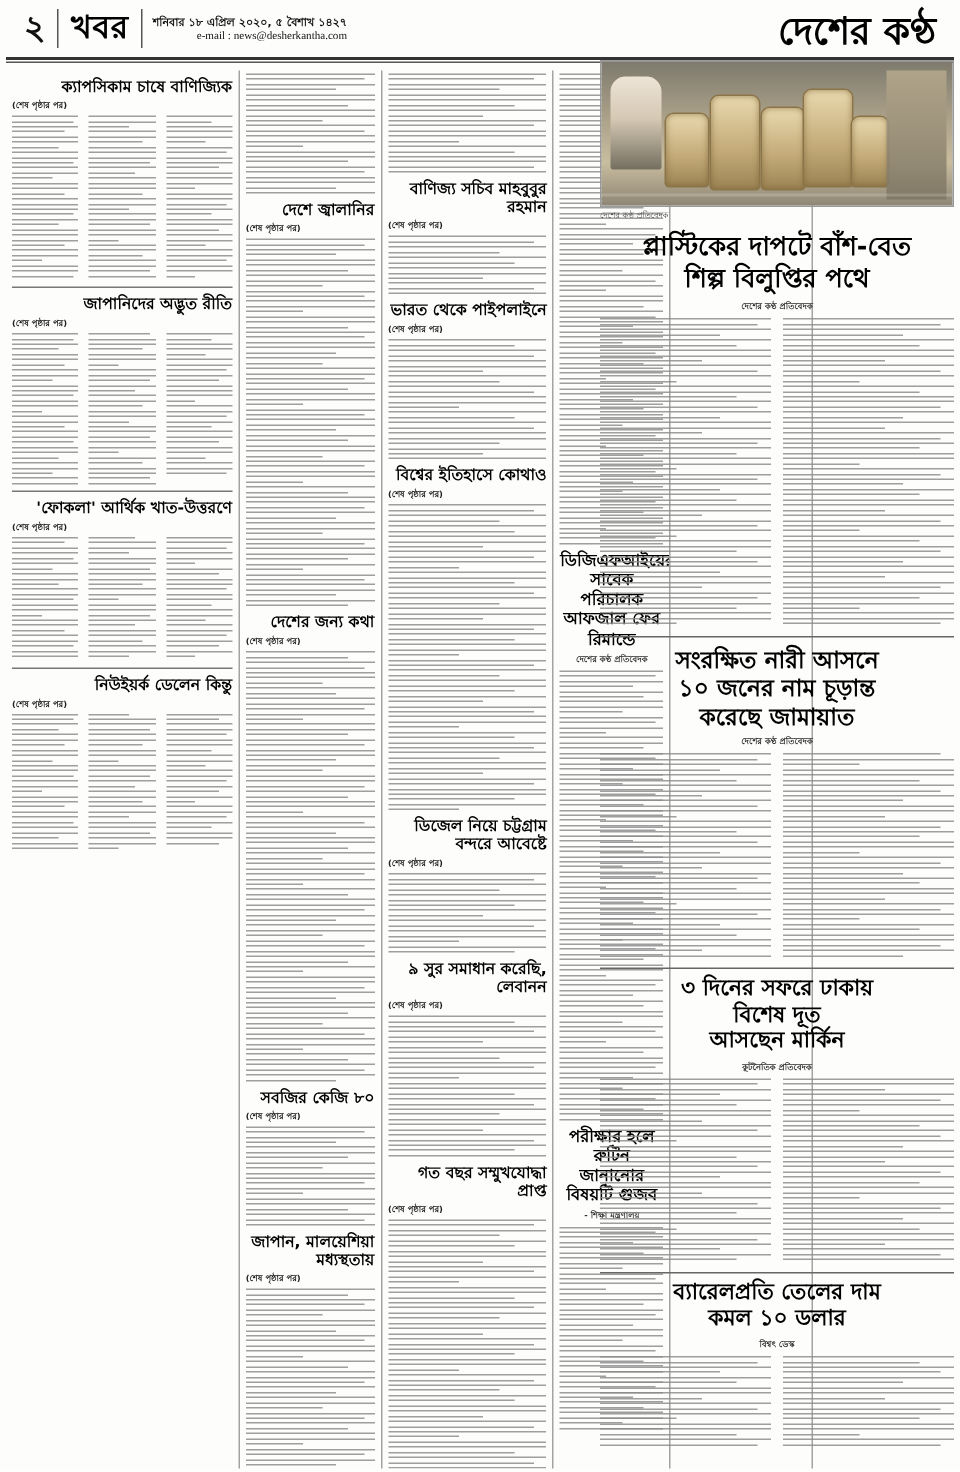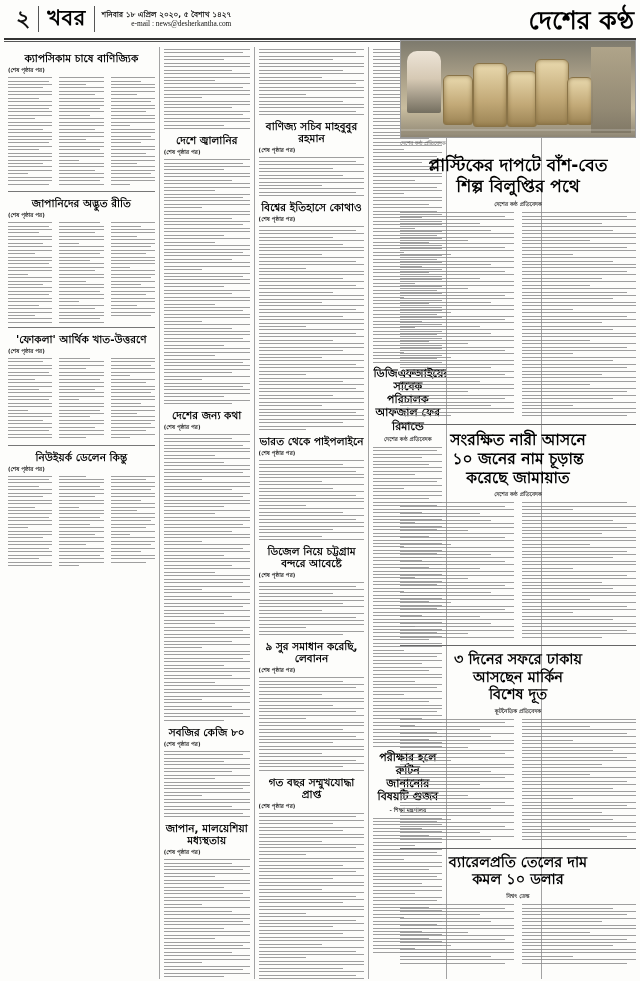--- a/index.html
+++ b/index.html
@@ -43,21 +43,21 @@
   .vrule2 { width: 1px; height: 26px; background: #555; margin-right: 7px; }
   .dateblock {
     display: flex; flex-direction: column; justify-content: center;
     line-height: 1.25;
     align-items: flex-end;
   }
   .dateline { font-size: 7.4px; color: #111; font-family: "DejaVu Sans", sans-serif; font-weight: 600;}
   .emailline { font-size: 7.4px; color: #111; font-family: "Liberation Serif", serif; }
   .brand {
     position: absolute;
-    right: 6px; top: 1px;
+    right: 16px; top: 1px;
     font-size: 25px;
     font-weight: 700;
     color: #000;
     font-family: "DejaVu Sans", sans-serif;
     letter-spacing: 0px;
   }
   .rule-top { height: 2px; background: #333; margin: 2px 4px 0 4px; }
   .rule-thin { height: 1px; background: #555; margin: 1px 4px 3px 4px; }
 
   
@@ -76,21 +76,21 @@
   .col + .col { border-left: 1px solid #a3a3a3; }
   .c1 { width: 155px; }
   .c2 { width: 95px; }
   .c3 { width: 115px; }
   .c4 { width: 78px; }
   .c5 { width: 95px; }
   .c6 { width: 95px; }
 
   
   .hl {
-    text-align: center;
+    text-align: right;
     font-weight: 700;
     font-family: "DejaVu Sans", sans-serif;
     color: #000;
     line-height: 1.15;
     margin: 5px 0 2px 0;
   }
   .hl-s { font-size: 10.5px; }
   .byline {
     font-size: 5.6px;
     font-weight: 700;
@@ -892,20 +892,51 @@
             <div class="ln"></div>
             <div class="ln"></div>
           <div class="ln s60"></div>
             <div class="ln"></div>
             <div class="ln s92"></div>
             <div class="ln"></div>
         </div>
       </div>
 
       <div>
+        <div class="hl hl-s">ভারত থেকে পাইপলাইনে</div>
+        <div class="byline">(শেষ পৃষ্ঠার পর)</div>
+        <div class="body">
+          <div class="ln"></div>
+            <div class="ln s80"></div>
+            <div class="ln"></div>
+            <div class="ln s92"></div>
+          <div class="ln"></div>
+            <div class="ln"></div>
+            <div class="ln s60"></div>
+            <div class="ln"></div>
+          <div class="ln s70"></div>
+            <div class="ln"></div>
+            <div class="ln s92"></div>
+            <div class="ln"></div>
+          <div class="ln"></div>
+            <div class="ln s45"></div>
+            <div class="ln"></div>
+            <div class="ln s80"></div>
+          <div class="ln"></div>
+            <div class="ln s92"></div>
+            <div class="ln"></div>
+            <div class="ln"></div>
+          <div class="ln s70"></div>
+            <div class="ln"></div>
+            <div class="ln s60"></div>
+            <div class="ln"></div>
+        </div>
+      </div>
+
+      <div>
         <div class="hl hl-s">বিশ্বের ইতিহাসে কোথাও</div>
         <div class="byline">(শেষ পৃষ্ঠার পর)</div>
         <div class="body">
           <div class="ln"></div>
             <div class="ln s92"></div>
             <div class="ln"></div>
             <div class="ln s70"></div>
           <div class="ln"></div>
             <div class="ln s80"></div>
             <div class="ln"></div>
@@ -955,51 +986,20 @@
             <div class="ln"></div>
             <div class="ln"></div>
           <div class="ln s60"></div>
             <div class="ln"></div>
             <div class="ln s92"></div>
             <div class="ln"></div>
           <div class="ln"></div>
             <div class="ln s80"></div>
             <div class="ln"></div>
             <div class="ln s45"></div>
-        </div>
-      </div>
-
-      <div>
-        <div class="hl hl-s">ভারত থেকে পাইপলাইনে</div>
-        <div class="byline">(শেষ পৃষ্ঠার পর)</div>
-        <div class="body">
-          <div class="ln"></div>
-            <div class="ln s80"></div>
-            <div class="ln"></div>
-            <div class="ln s92"></div>
-          <div class="ln"></div>
-            <div class="ln"></div>
-            <div class="ln s60"></div>
-            <div class="ln"></div>
-          <div class="ln s70"></div>
-            <div class="ln"></div>
-            <div class="ln s92"></div>
-            <div class="ln"></div>
-          <div class="ln"></div>
-            <div class="ln s45"></div>
-            <div class="ln"></div>
-            <div class="ln s80"></div>
-          <div class="ln"></div>
-            <div class="ln s92"></div>
-            <div class="ln"></div>
-            <div class="ln"></div>
-          <div class="ln s70"></div>
-            <div class="ln"></div>
-            <div class="ln s60"></div>
-            <div class="ln"></div>
         </div>
       </div>
 
       <div>
         <div class="hl hl-s">ডিজেল নিয়ে চট্টগ্রাম বন্দরে আবেষ্টে</div>
         <div class="byline">(শেষ পৃষ্ঠার পর)</div>
         <div class="body">
           <div class="ln"></div>
             <div class="ln s92"></div>
             <div class="ln"></div>
@@ -1593,22 +1593,22 @@
           <div class="ln"></div>
           <div class="ln s70"></div>
       </div>
     </div>
 
     <div class="boxrule"></div>
 
     <div>
       <div class="bighl h3">
         <div>৩ দিনের সফরে ঢাকায়</div>
+        <div>বিশেষ দূত</div>
         <div>আসছেন মার্কিন</div>
-        <div>বিশেষ দূত</div>
       </div>
       <div class="smallcap">কূটনৈতিক প্রতিবেদক</div>
       <div class="body twocol-body">
         <div class="ln"></div>
           <div class="ln s92"></div>
           <div class="ln"></div>
           <div class="ln s70"></div>
         <div class="ln"></div>
           <div class="ln s80"></div>
           <div class="ln"></div>

